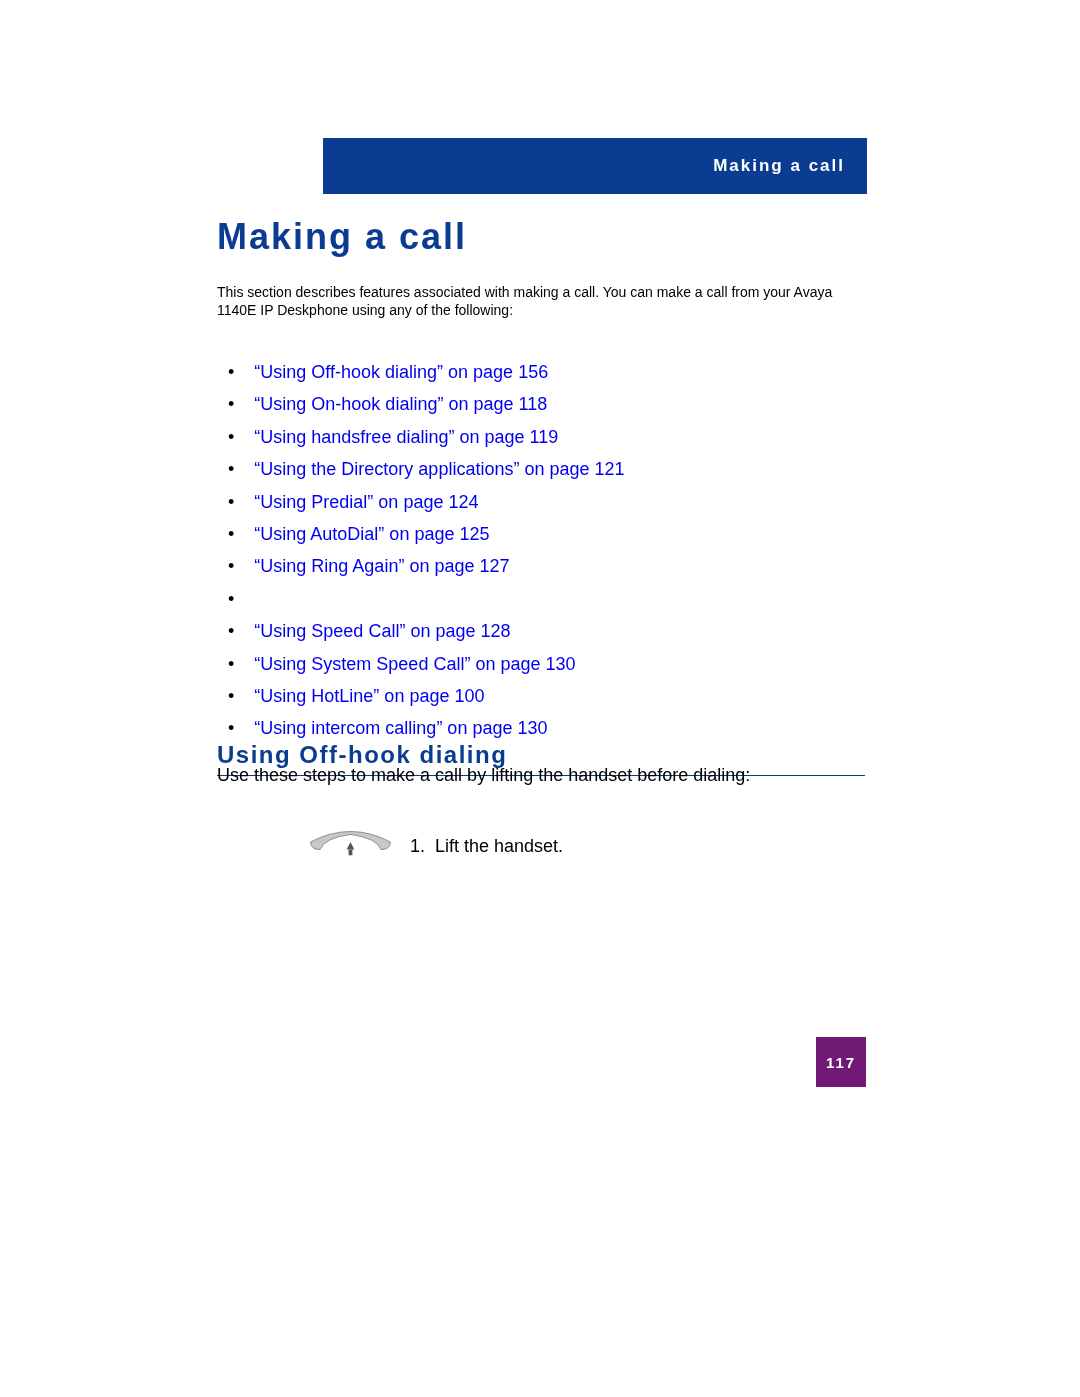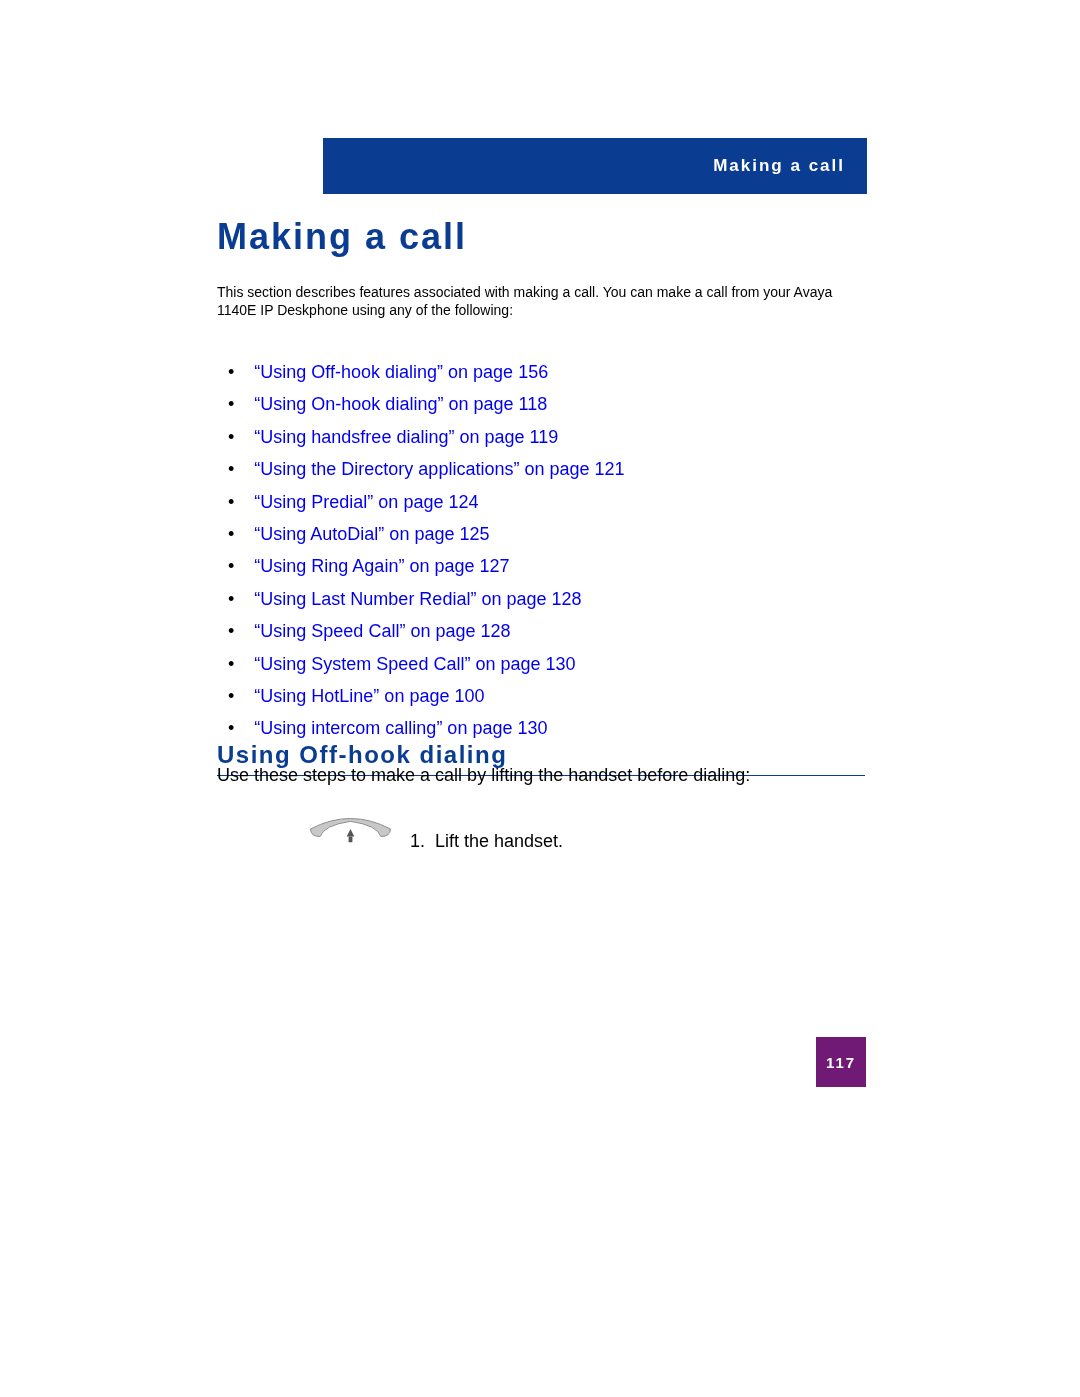--- a/index.html
+++ b/index.html
@@ -90,22 +90,23 @@
       font-size: 18px;
     }
     .steps-area {
       position: absolute;
       top: 808px;
       left: 290px;
       width: 560px;
     }
     .step-row {
       display: flex;
-      align-items: flex-end;
+      align-items: center;
       margin-bottom: 22px;
+      margin-top: 13px;
     }
     .step-icon {
       width: 120px;
       display: flex;
       justify-content: center;
       align-items: center;
     }
     .step-text {
       flex: 1;
       color: #000;
@@ -179,21 +180,20 @@
   <div class="bullet-item">
     <span class="bullet">•</span>
     <span class="link-text">“Using AutoDial” on page 125</span>
   </div>
   <div class="bullet-item">
     <span class="bullet">•</span>
     <span class="link-text">“Using Ring Again” on page 127</span>
   </div>
   <div class="bullet-item">
     <span class="bullet">•</span>
-    <span class="link-text">“Using Last Number Redial” on page 128</span>
   </div>
   <div class="bullet-item">
     <span class="bullet">•</span>
     <span class="link-text">“Using Speed Call” on page 128</span>
   </div>
   <div class="bullet-item">
     <span class="bullet">•</span>
     <span class="link-text">“Using System Speed Call” on page 130</span>
   </div>
   <div class="bullet-item">

